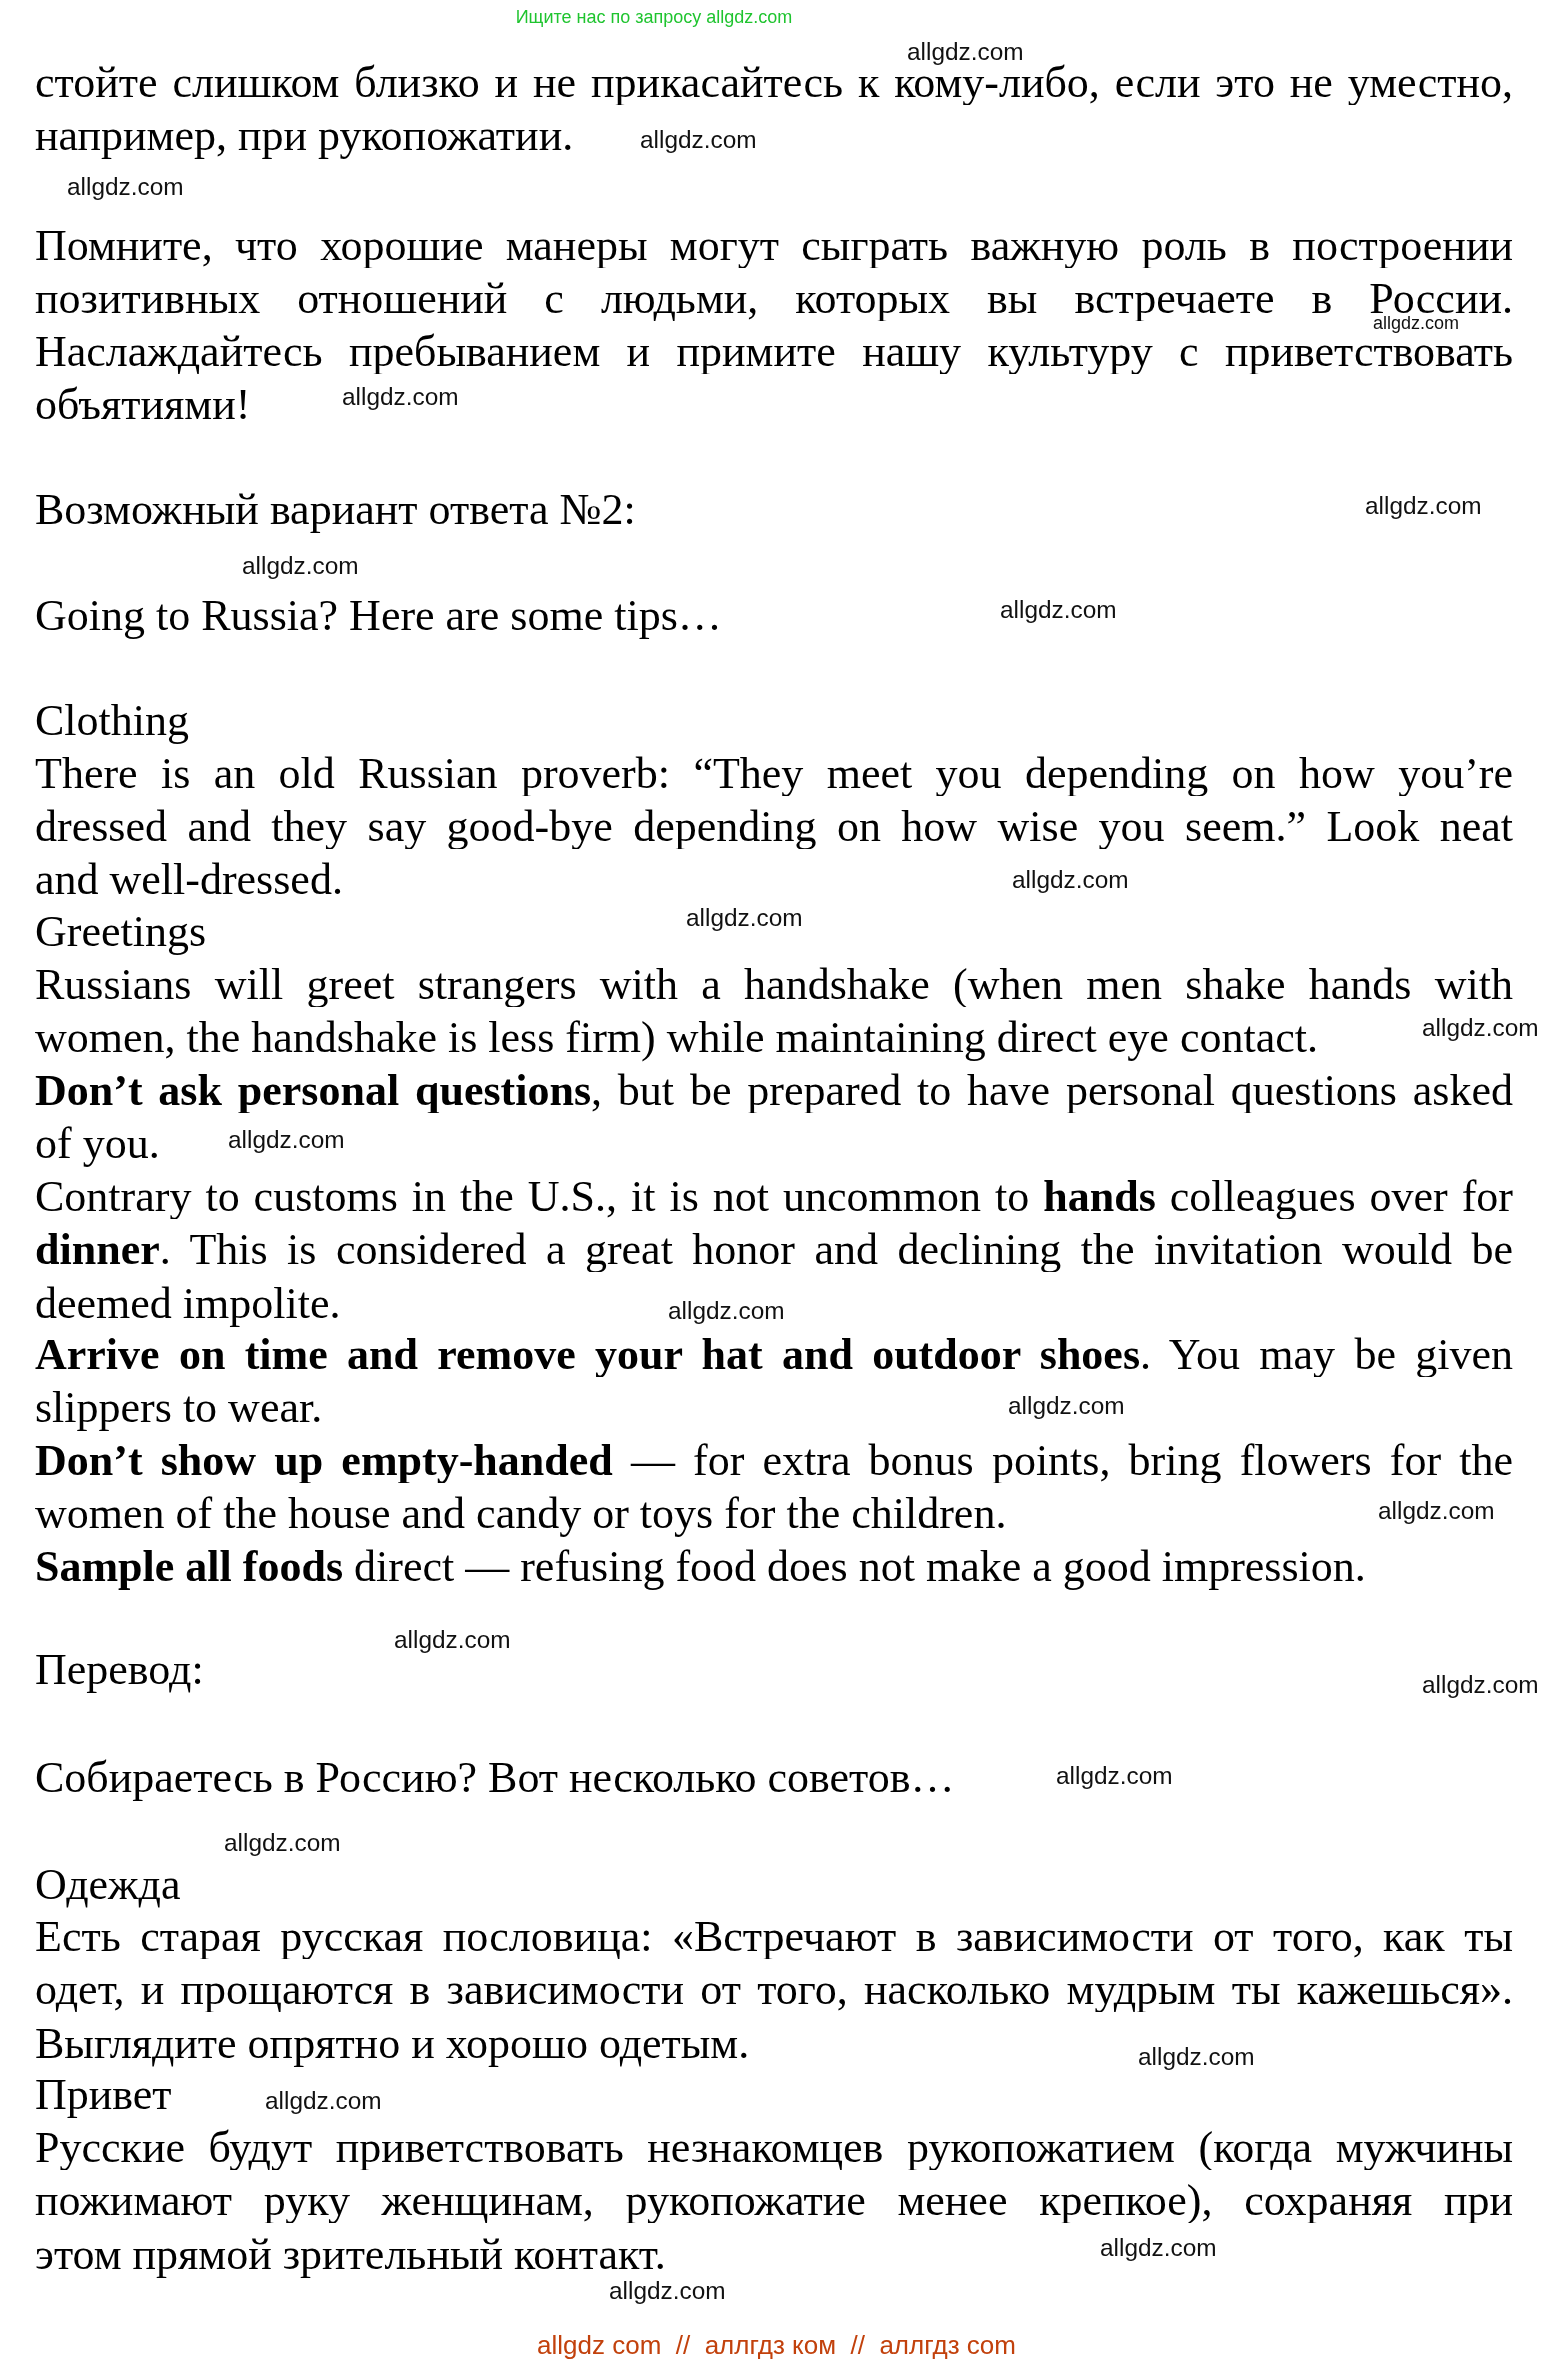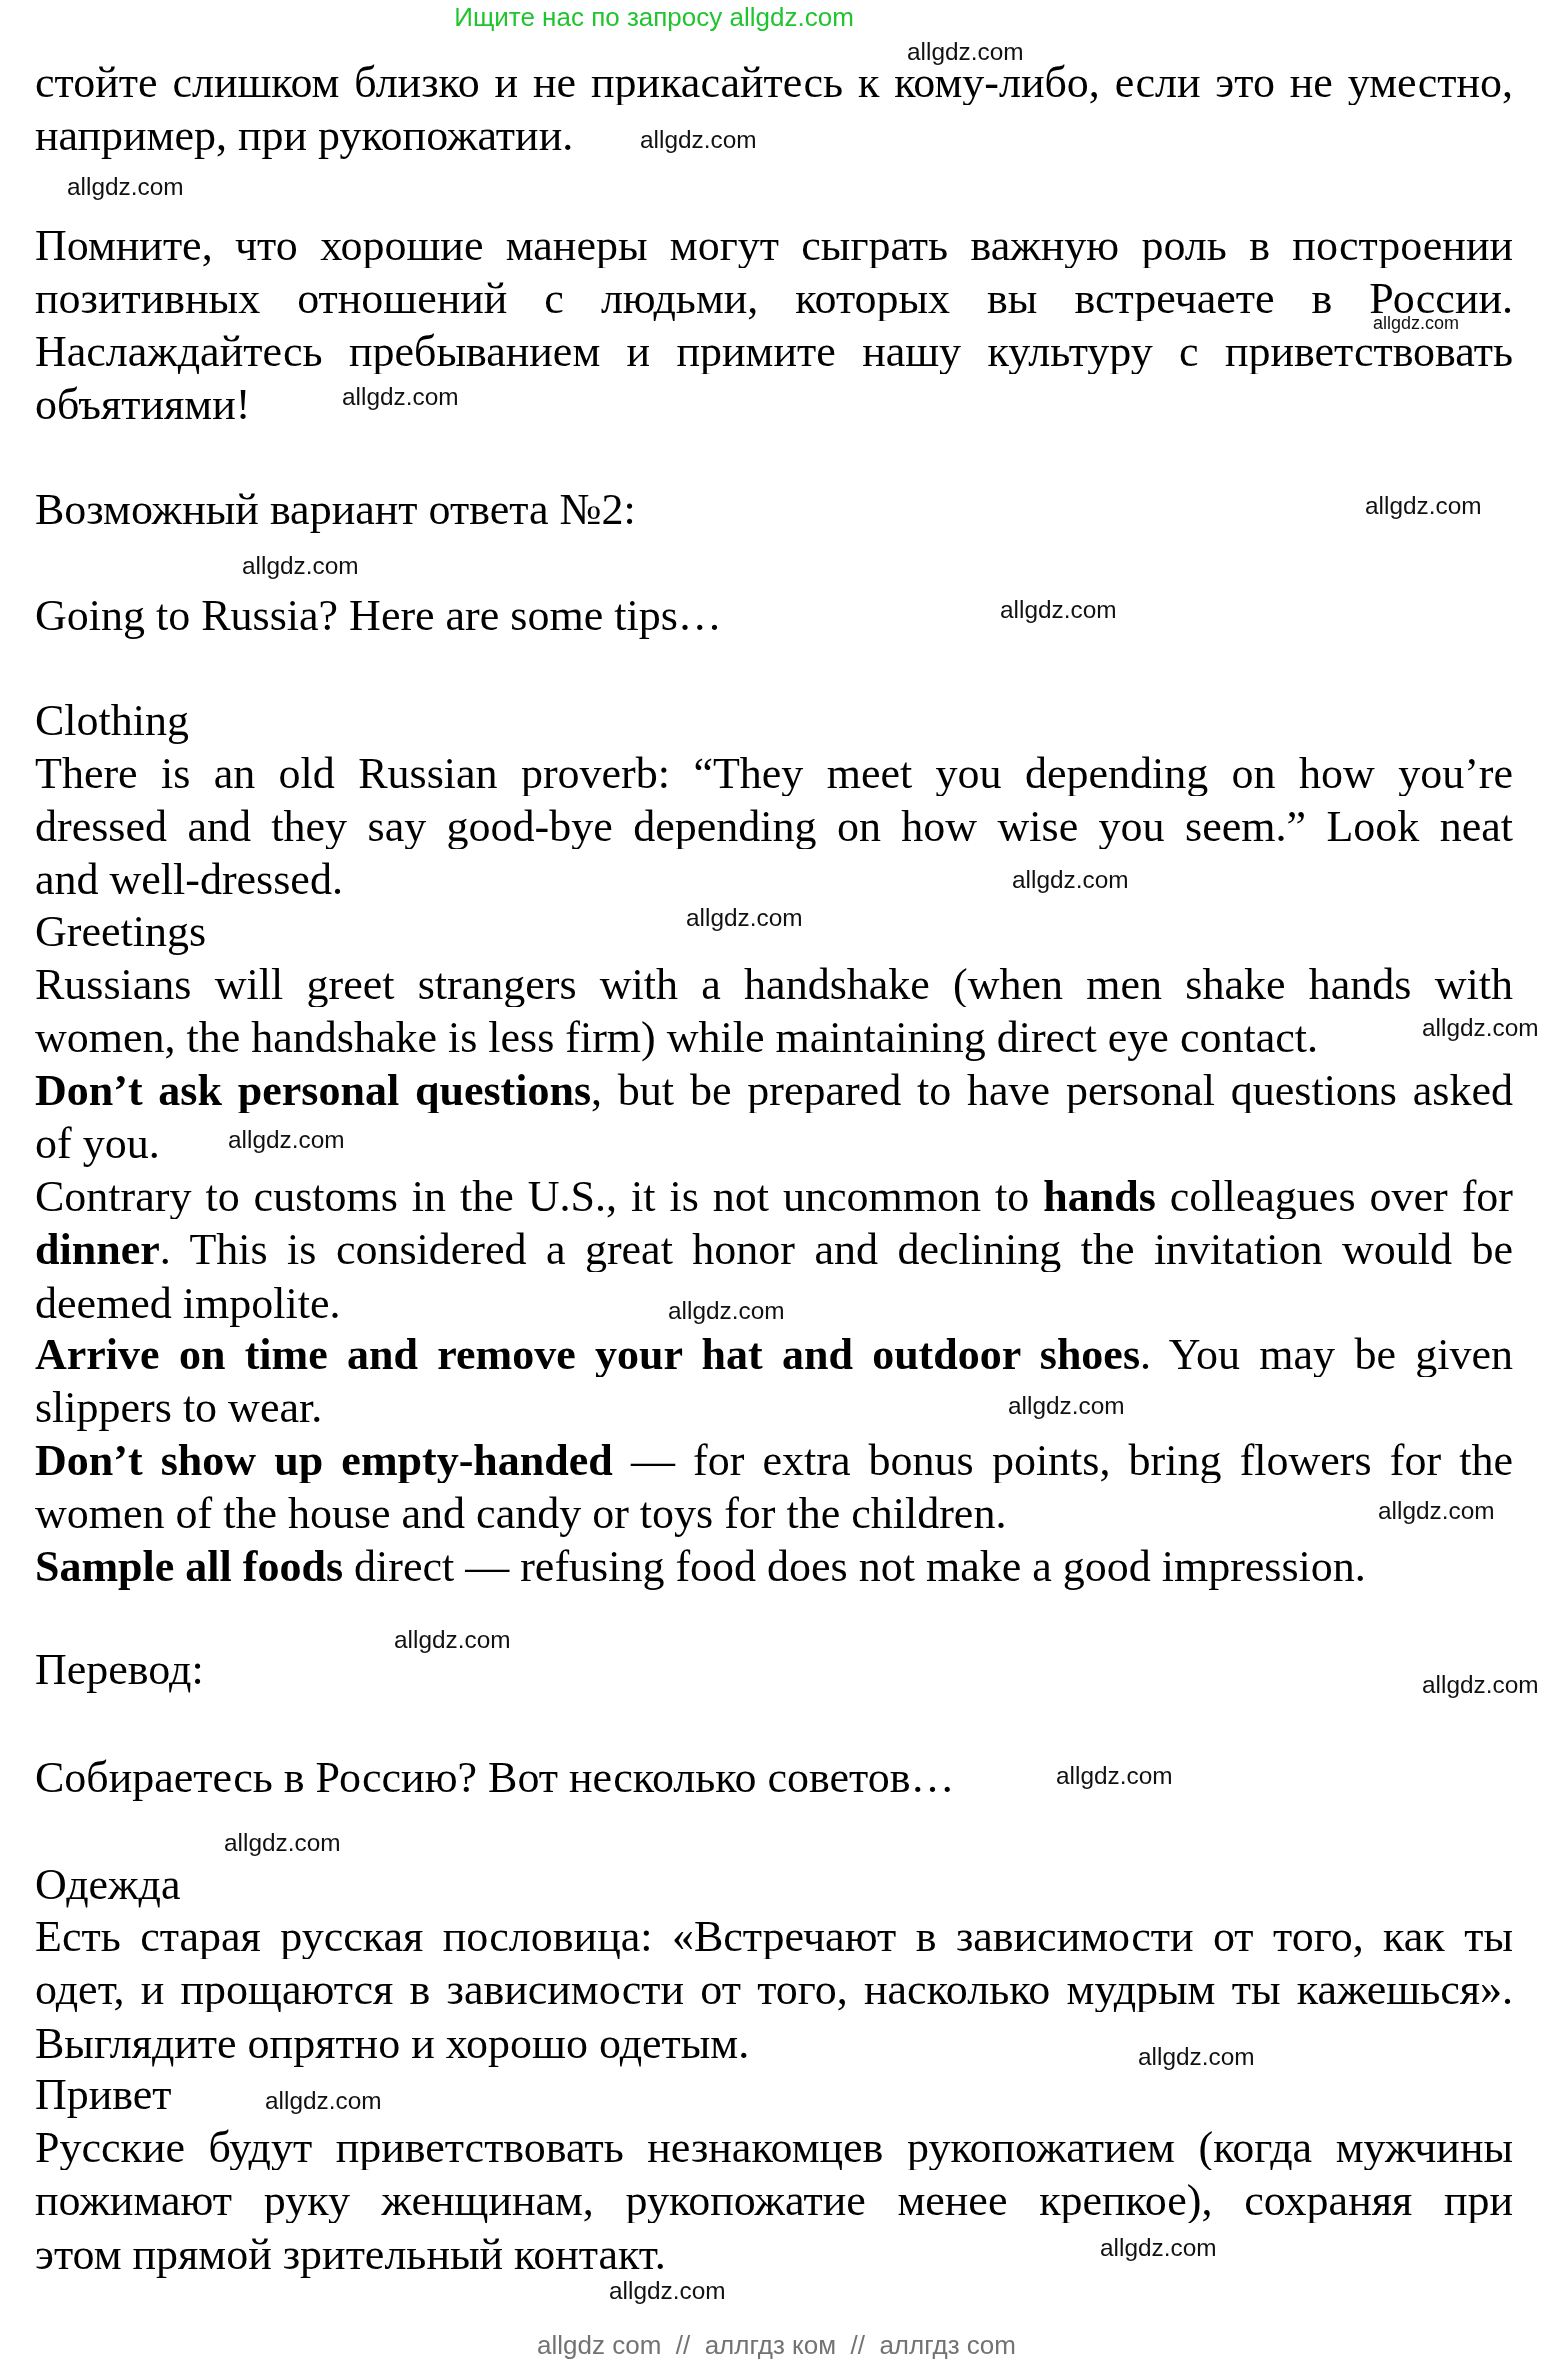--- a/index.html
+++ b/index.html
@@ -1,20 +1,20 @@
 <!DOCTYPE html>
 <html style="font-size:12.6px"><head>
 <meta charset="utf-8">
 <style>
   html, body { margin:0; padding:0; background:#ffffff; }
   body { width:1553px; height:2377px; position:relative; overflow:hidden; }
   .top-banner { position:absolute; left:0; top:1.6px; width:1308px; text-align:center;
-    font-family:"Liberation Sans", sans-serif; font-size:26px; line-height:31.5px; color:#1fc42f; }
+    font-family:"Liberation Sans", sans-serif; font-size:18px; line-height:31.5px; color:#1fc42f; }
   .footer { position:absolute; left:0; top:2330px; width:1553px; text-align:center;
-    font-family:"Liberation Sans", sans-serif; font-size:26px; line-height:31.5px; color:#737373; white-space:pre; }
+    font-family:"Liberation Sans", sans-serif; font-size:26px; line-height:31.5px; color:#c2410c; white-space:pre; }
   .ln { position:absolute; left:35px; width:1478px; height:44px;
     font-family:"Liberation Serif", serif; font-size:44px; line-height:44px; color:#000;
     white-space:nowrap; }
   .ln.j { text-align:justify; text-align-last:justify; white-space:normal; overflow:hidden; }
   .ln b, .ln .b { font-weight:bold; }
   .wm { position:absolute; font-family:"Liberation Sans", sans-serif; font-size:24.4px; line-height:28px;
     color:#111; white-space:nowrap;text-align:right; }
   .wm.sm { font-size:18px; line-height:20.5px; }
 </style>
 </head>

